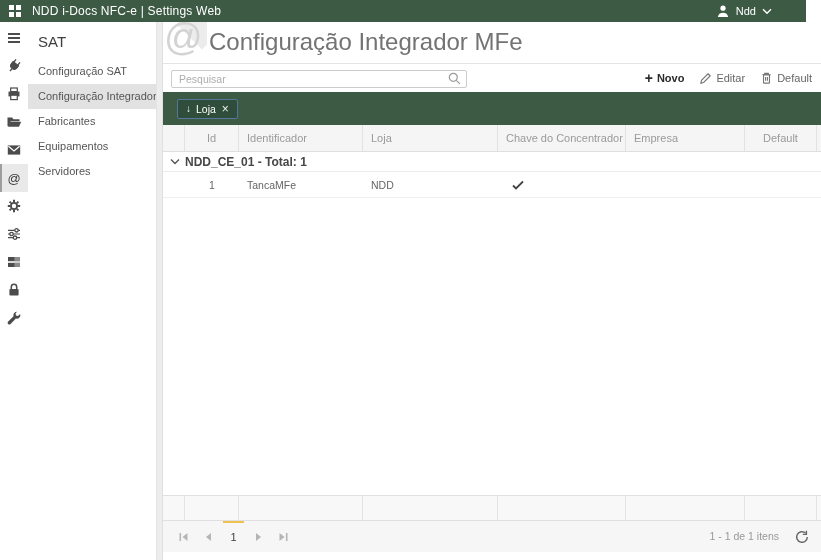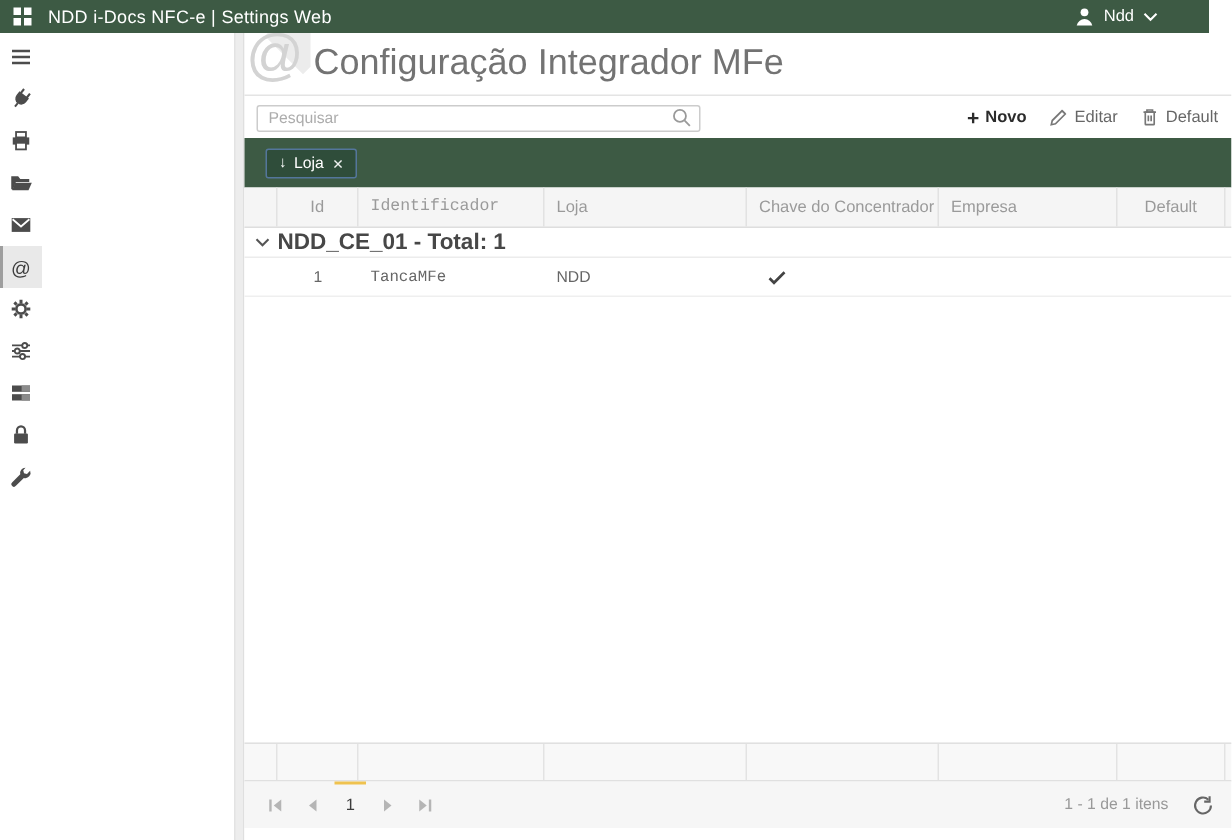--- a/index.html
+++ b/index.html
@@ -72,26 +72,26 @@
     background:var(--chip-green);border:1px solid var(--chip-border);border-radius:2px;
     color:#fff;font-size:10.5px;cursor:pointer;}
   .chip-arrow{font-size:10px;line-height:1;}
   .chip-x{font-size:12px;line-height:1;margin-left:1px;opacity:.92;cursor:pointer;}
 
   .grid-header{height:27px;flex:0 0 auto;background:#f5f5f5;border-bottom:1px solid #dedede;
     display:flex;font-size:11px;color:#9a9a9a;}
   .gcell{border-right:1px solid #e2e2e2;display:flex;align-items:center;padding:0 8px;
     overflow:hidden;white-space:nowrap;cursor:pointer;}
   .gcell.center{justify-content:center;padding:0 2px;}
-  .c0{width:22px;flex:0 0 auto;} .c1{width:54px;flex:0 0 auto;} .c2{width:124px;flex:0 0 auto;font-family:Liberation Mono, monospace;}
+  .c0{width:22px;flex:0 0 auto;} .c1{width:54px;flex:0 0 auto;} .c2{width:124px;flex:0 0 auto;}
   .c3{width:135px;flex:0 0 auto;} .c4{width:128px;flex:0 0 auto;} .c5{width:119px;flex:0 0 auto;}
   .c6{width:72px;flex:0 0 auto;} .cfill{flex:1;border-right:none;cursor:default;}
 
   .group-row{height:20px;flex:0 0 auto;display:flex;align-items:center;gap:5px;padding-left:7px;
-    border-bottom:1px solid #ececec;background:#fff;font-size:15px;color:#474747;font-weight:700;
+    border-bottom:1px solid #ececec;background:#fff;font-size:12px;color:#474747;font-weight:700;
     cursor:pointer;}
 
   .data-row{height:26px;flex:0 0 auto;display:flex;background:#fff;border-bottom:1px solid #efefef;
     font-size:10.5px;color:#666;cursor:pointer;}
   .dcell{display:flex;align-items:center;padding:0 8px;overflow:hidden;white-space:nowrap;}
   .dcell.center{justify-content:center;padding:0 2px;}
 
   .grid-body{flex:1 1 auto;background:#fff;}
 
   .grid-footer{height:26px;flex:0 0 auto;background:#f8f8f8;border-top:1px solid #e0e0e0;
@@ -212,20 +212,28 @@
         <rect x="3.4" y="7" width="9.2" height="6.6" rx=".8" fill="#4c4c4c"></rect>
       </svg>
     </div>
     <div class="rail-item">
       <svg width="16" height="16" viewBox="0 0 16 16">
         <path d="M11 1.8a3.5 3.5 0 0 0-3.5 4.4L2.2 11.5a1.7 1.7 0 1 0 2.4 2.4l5.3-5.3a3.5 3.5 0 0 0 4.2-4.7L12 6l-2-.5L9.5 3.5z" fill="#4c4c4c"></path>
       </svg>
     </div>
   </nav>
 
+  <nav class="sidebar">
+    <div class="sidebar-title">SAT</div>
+    <div class="side-item">Configuração SAT</div>
+    <div class="side-item selected">Configuração Integrador</div>
+    <div class="side-item">Fabricantes</div>
+    <div class="side-item">Equipamentos</div>
+    <div class="side-item">Servidores</div>
+  </nav>
   <div class="gutter"></div>
 
   <main class="main">
 
     <div class="page-header">
       <div class="module-badge">
         <div class="badge-flag"></div>
         <span class="badge-at">@</span>
       </div>
       <h1 class="page-title">Configuração Integrador MFe</h1>

